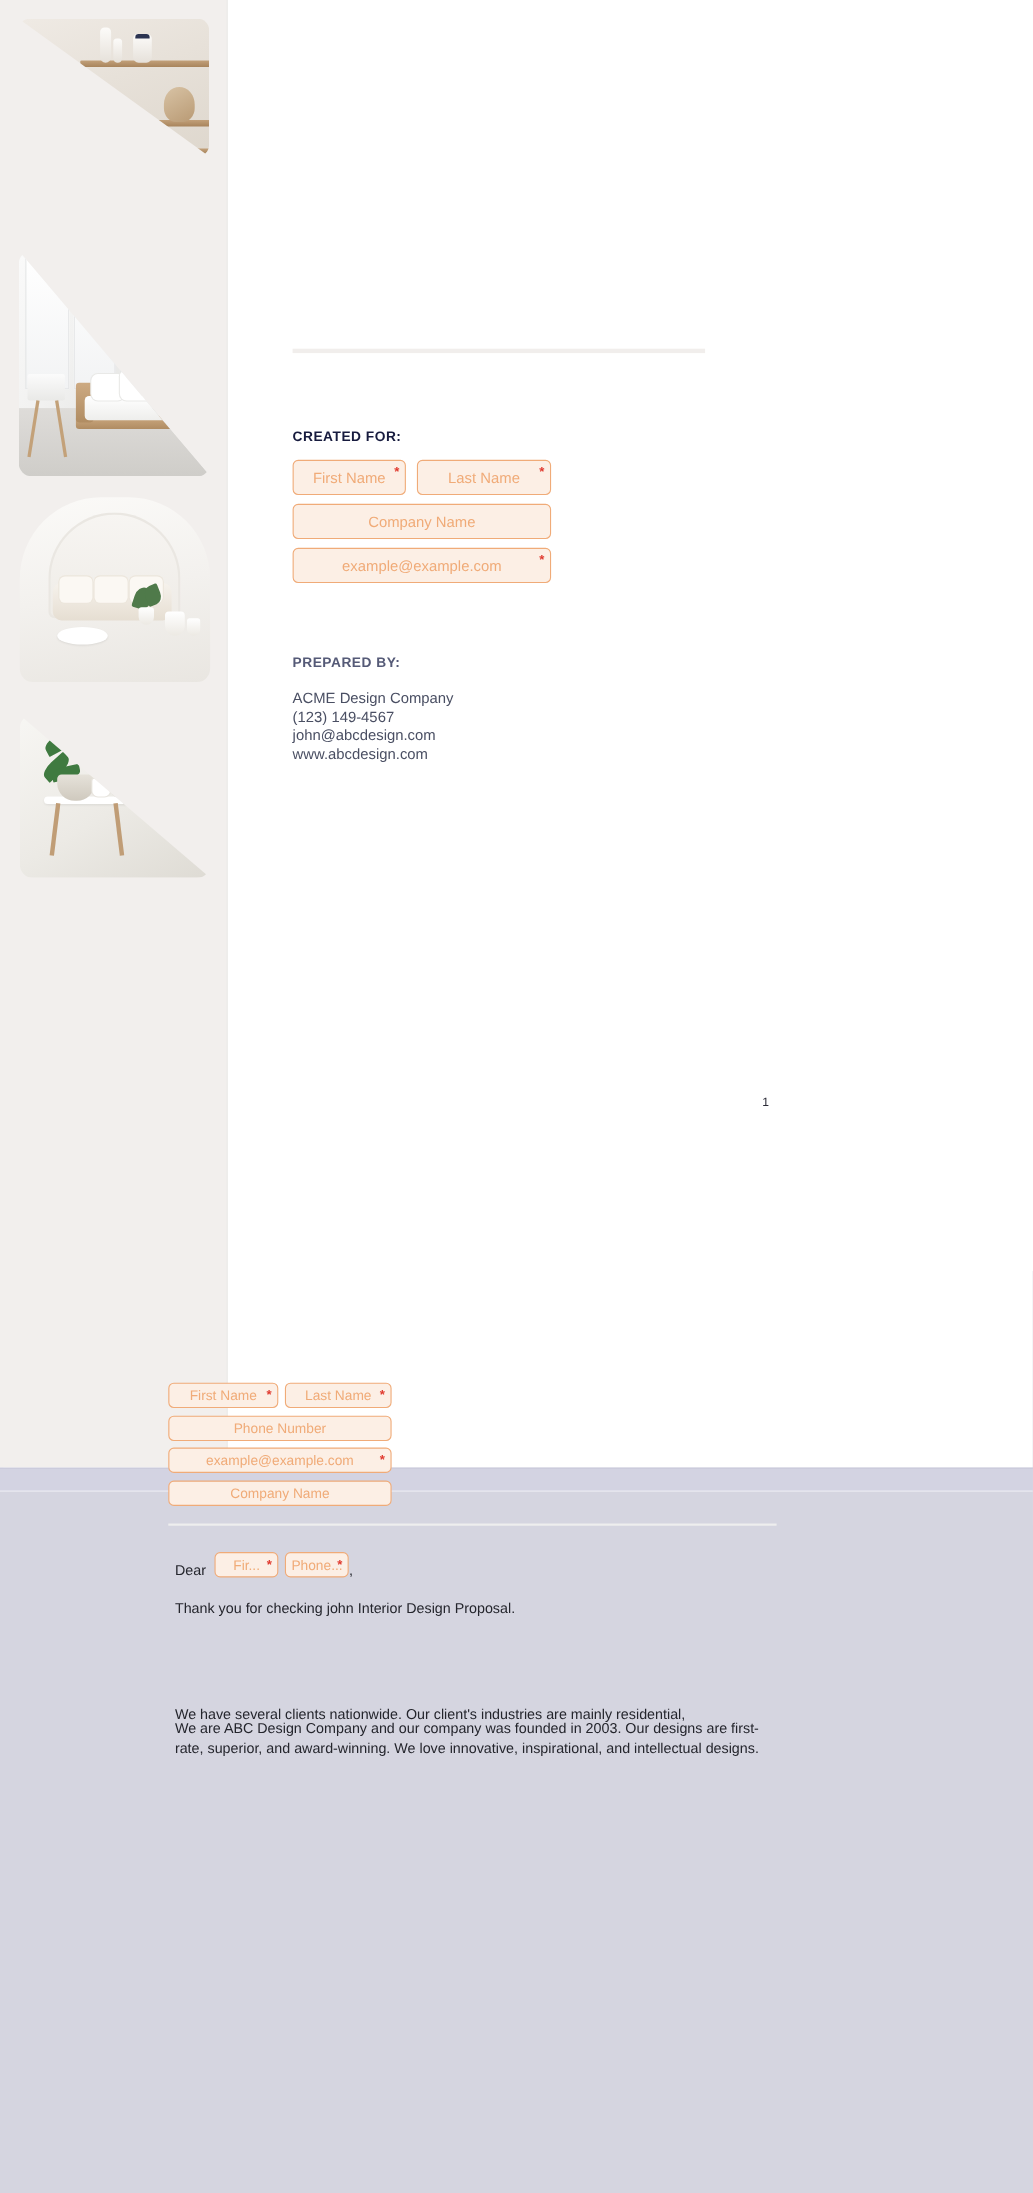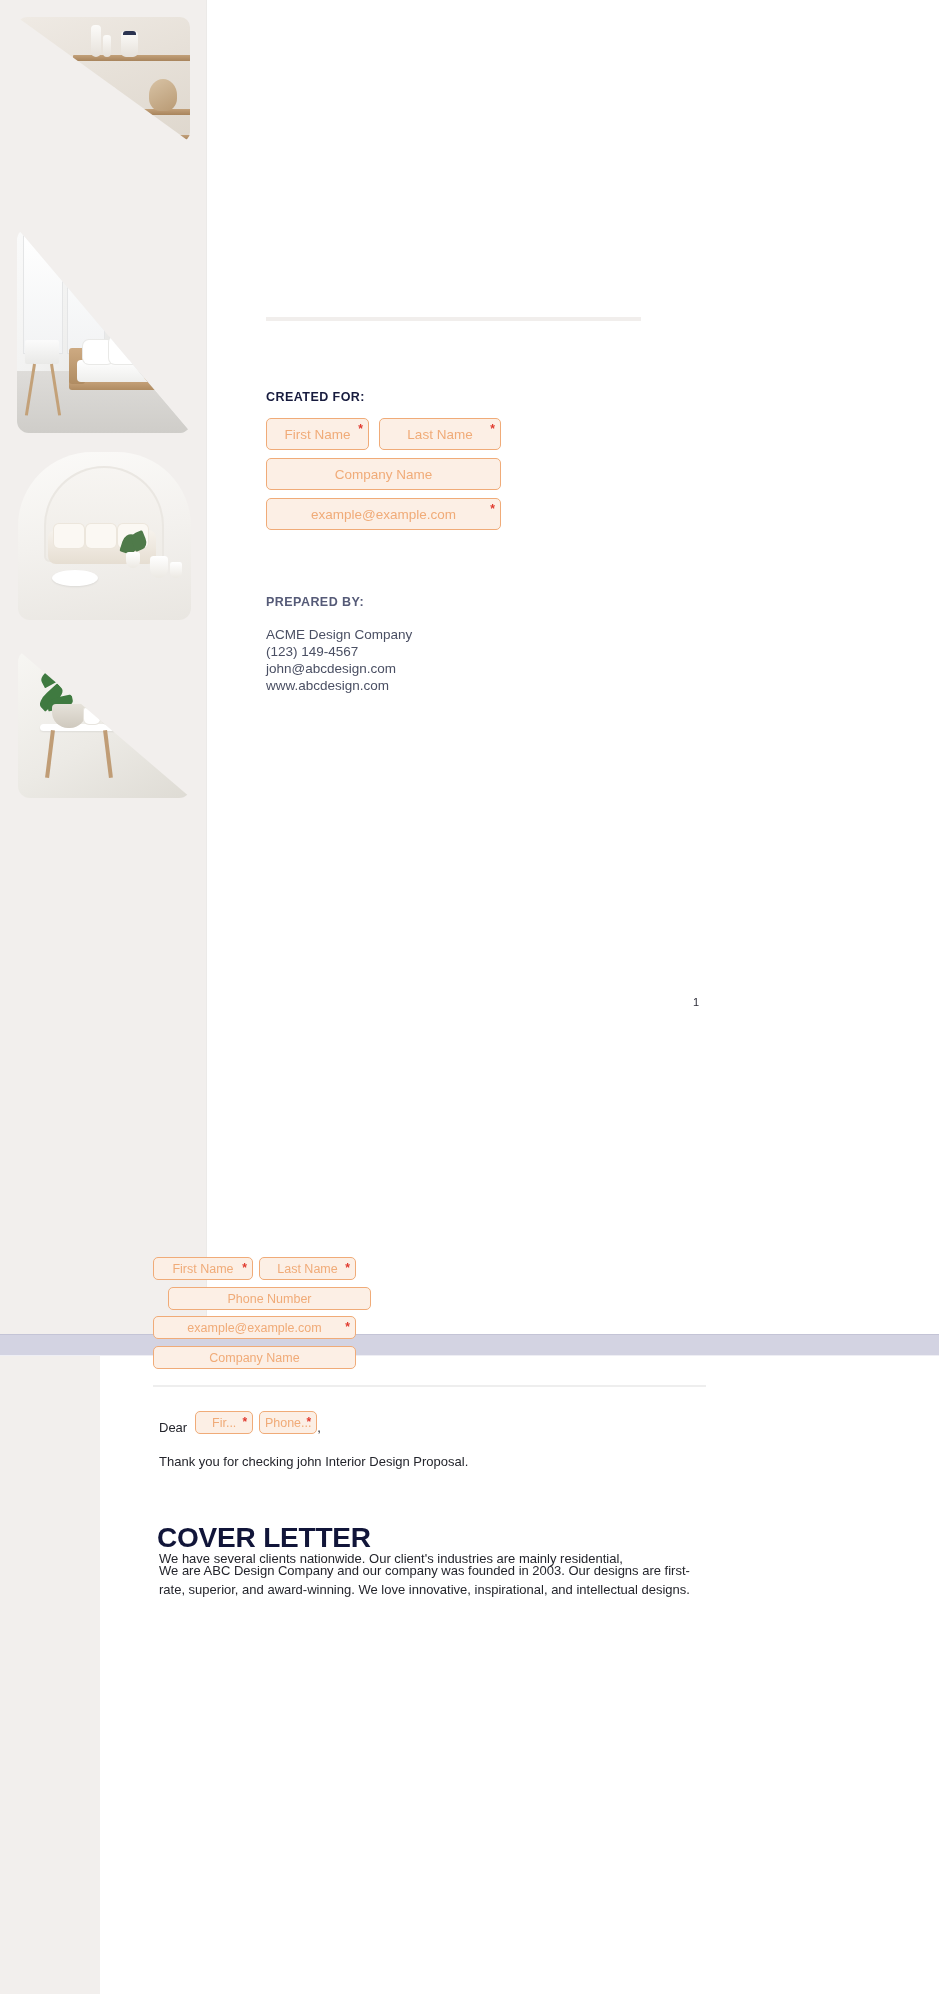--- a/index.html
+++ b/index.html
@@ -246,21 +246,21 @@
 
   
   .p2 { position: relative; }
   .p2-title {
     position:absolute; left:157px; top:166px;
     font-size: 28px; font-weight:700; letter-spacing:-0.2px;
     color:#111539;
   }
   #g-first   { left:153px; top:1257px; width:100px; height:23px; font-size:12.5px; }
   #g-last    { left:259px; top:1257px; width:97px;  height:23px; font-size:12.5px; }
-  #g-phone   { left:168px; top:1287px; width:203px; height:23px; font-size:12.5px; }
+  #g-phone   { left:153px; top:1287px; width:203px; height:23px; font-size:12.5px; }
   #g-email   { left:153px; top:1316px; width:203px; height:23px; font-size:12.5px; }
   #g-company { left:153px; top:1346px; width:203px; height:23px; font-size:12.5px; }
   .p2-rule {
     position:absolute; left:153px; top:1385px;
     width: 553px; height: 2px; background:#eeeeee;
   }
   .dear-row {
     position:absolute; left:159px; top:1410px;
     font-size: 13px; color: #24252c;
     display: flex; align-items: center;
@@ -373,25 +373,20 @@
       <div>(123) 149-4567</div>
       <div>john@abcdesign.com</div>
       <div>www.abcdesign.com</div>
     </div>
 
     <div class="page-num">1</div>
   </div>
 
   <div class="page-gap"></div>
 
-  <div class="page page-2 p2">
-    <div class="page-left-edge"></div>
-    <div class="rail rail-2"></div>
-    <div class="p2-title">COVER LETTER</div>
-  </div>
 
   <div class="field" id="g-first">
     <span>First Name</span>
     <span class="req">*</span>
   </div>
   <div class="field" id="g-last">
     <span>Last Name</span>
     <span class="req">*</span>
   </div>
   <div class="field" id="g-phone">

